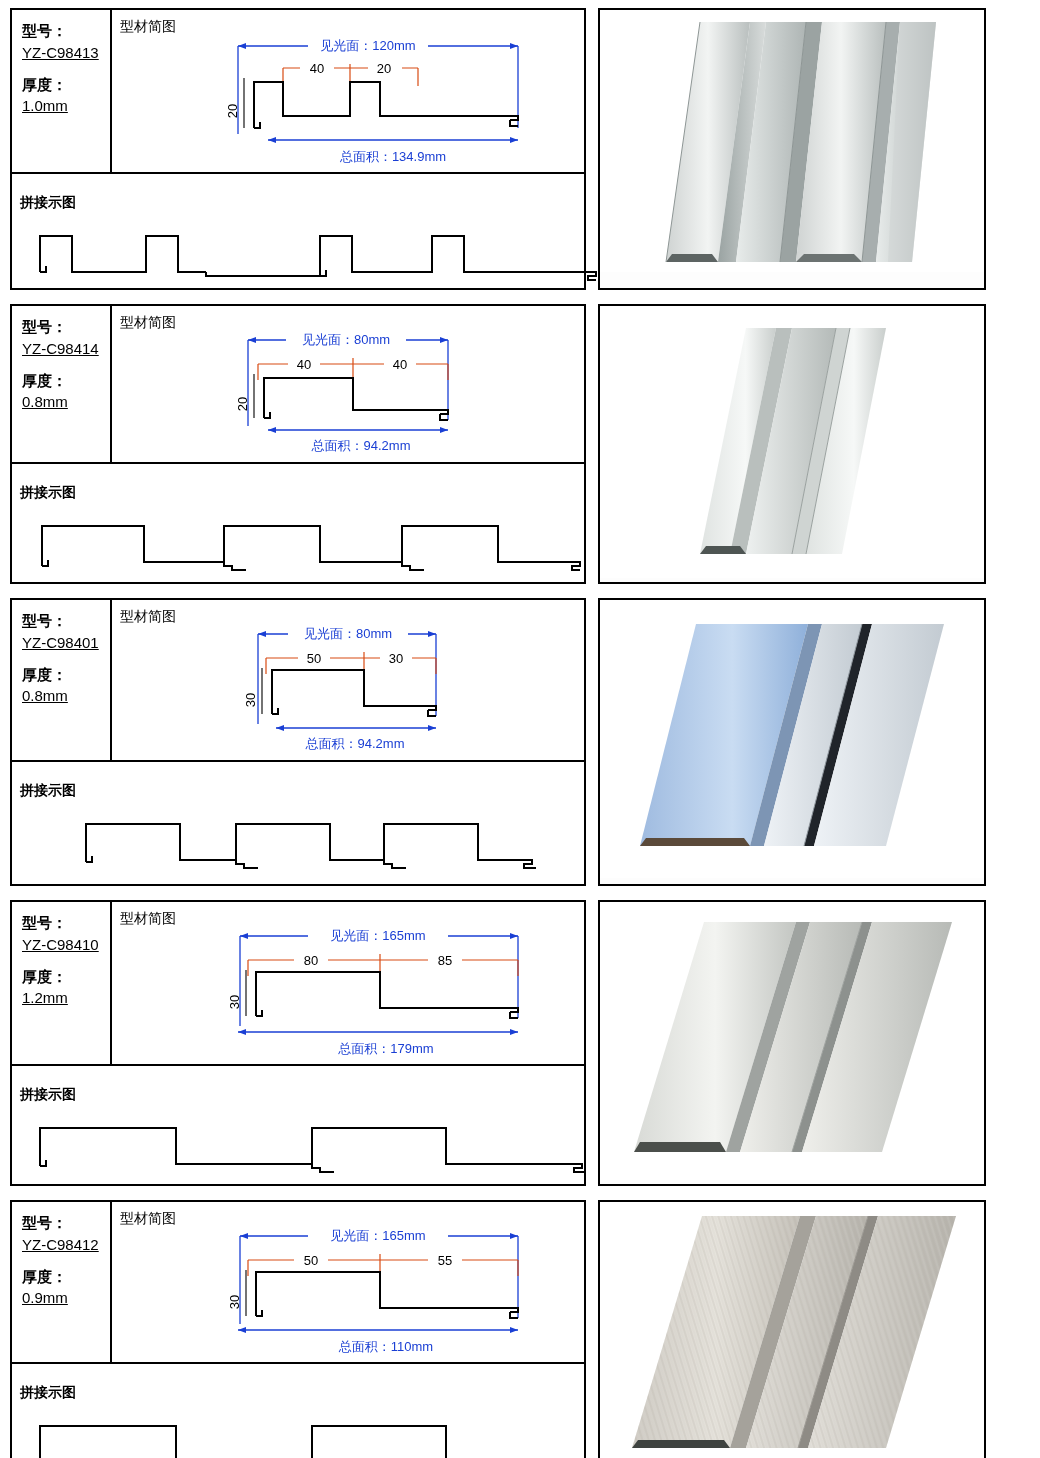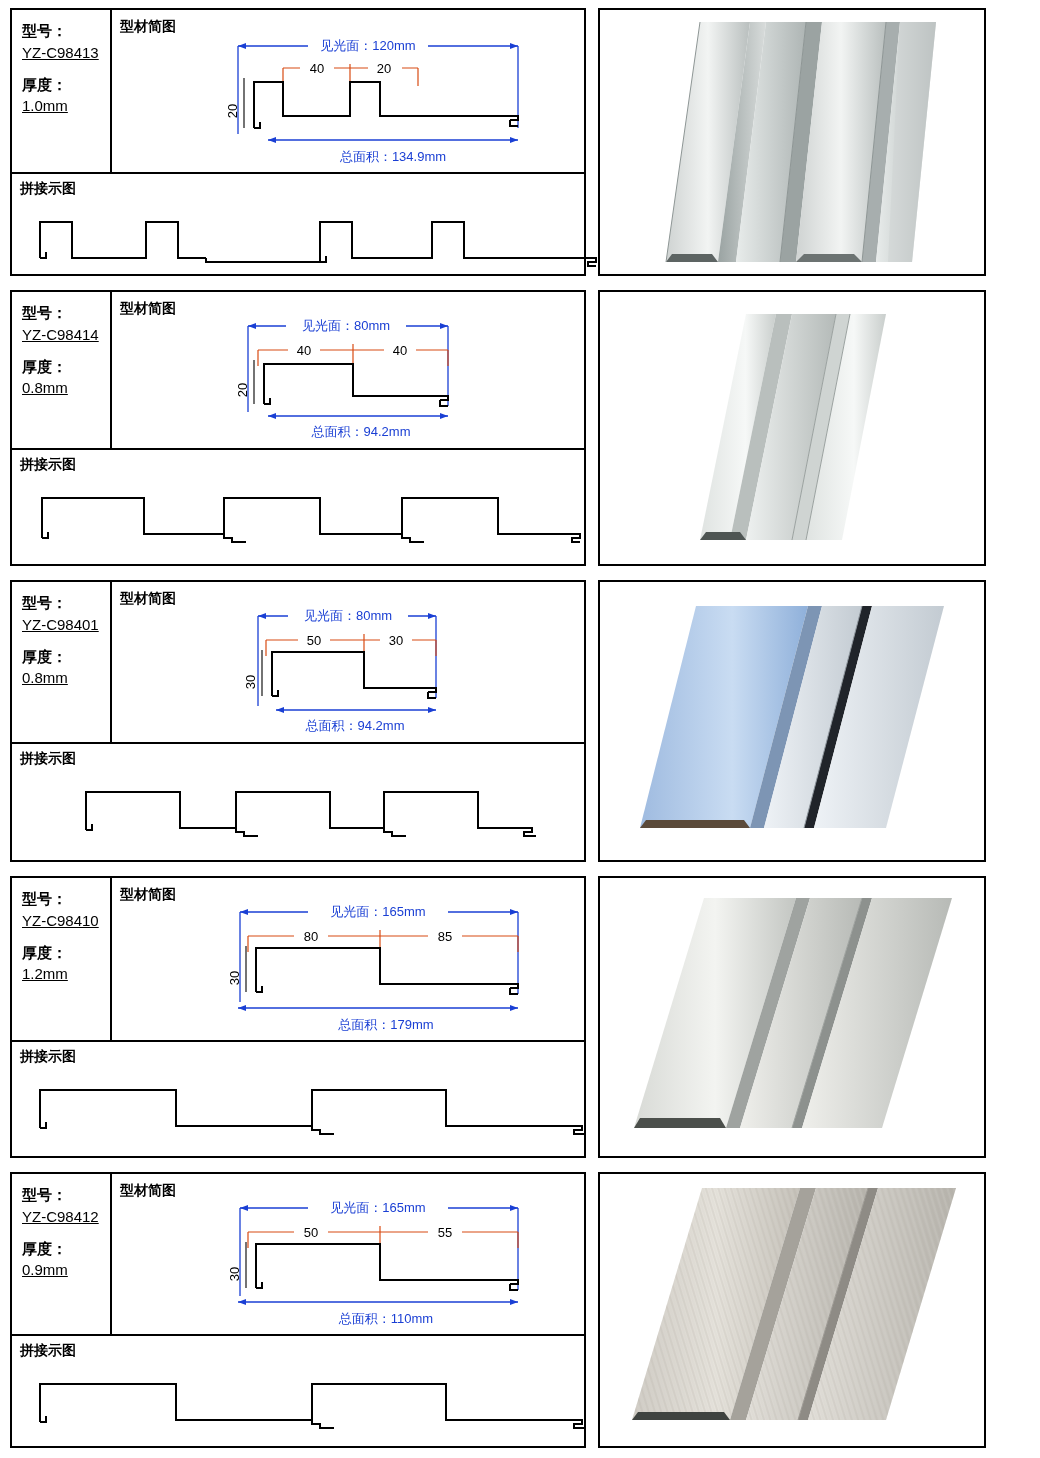--- a/index.html
+++ b/index.html
@@ -49,29 +49,30 @@
   .id-cell .lbl { font-weight: bold; }
   .id-cell .val { margin-bottom: 10px; text-decoration: underline; }
   .diagram-cell {
     flex: 1;
     position: relative;
     box-sizing: border-box;
     padding: 6px 6px 4px 6px;
   }
   .diagram-title {
     font-size: 14px;
-    font-weight: bold;
+    font-weight: normal;
     position: absolute;
     left: 8px;
     top: 8px;
   }
   .bottom-part {
     box-sizing: border-box;
     position: relative;
     padding: 6px 6px 4px 8px;
+    margin-top: 14px;
   }
   .splice-title {
     font-size: 14px;
     font-weight: bold;
     margin-bottom: 2px;
   }
   .photo-cell {
     width: 388px;
     margin-left: 12px;
     border: 2px solid #000;

